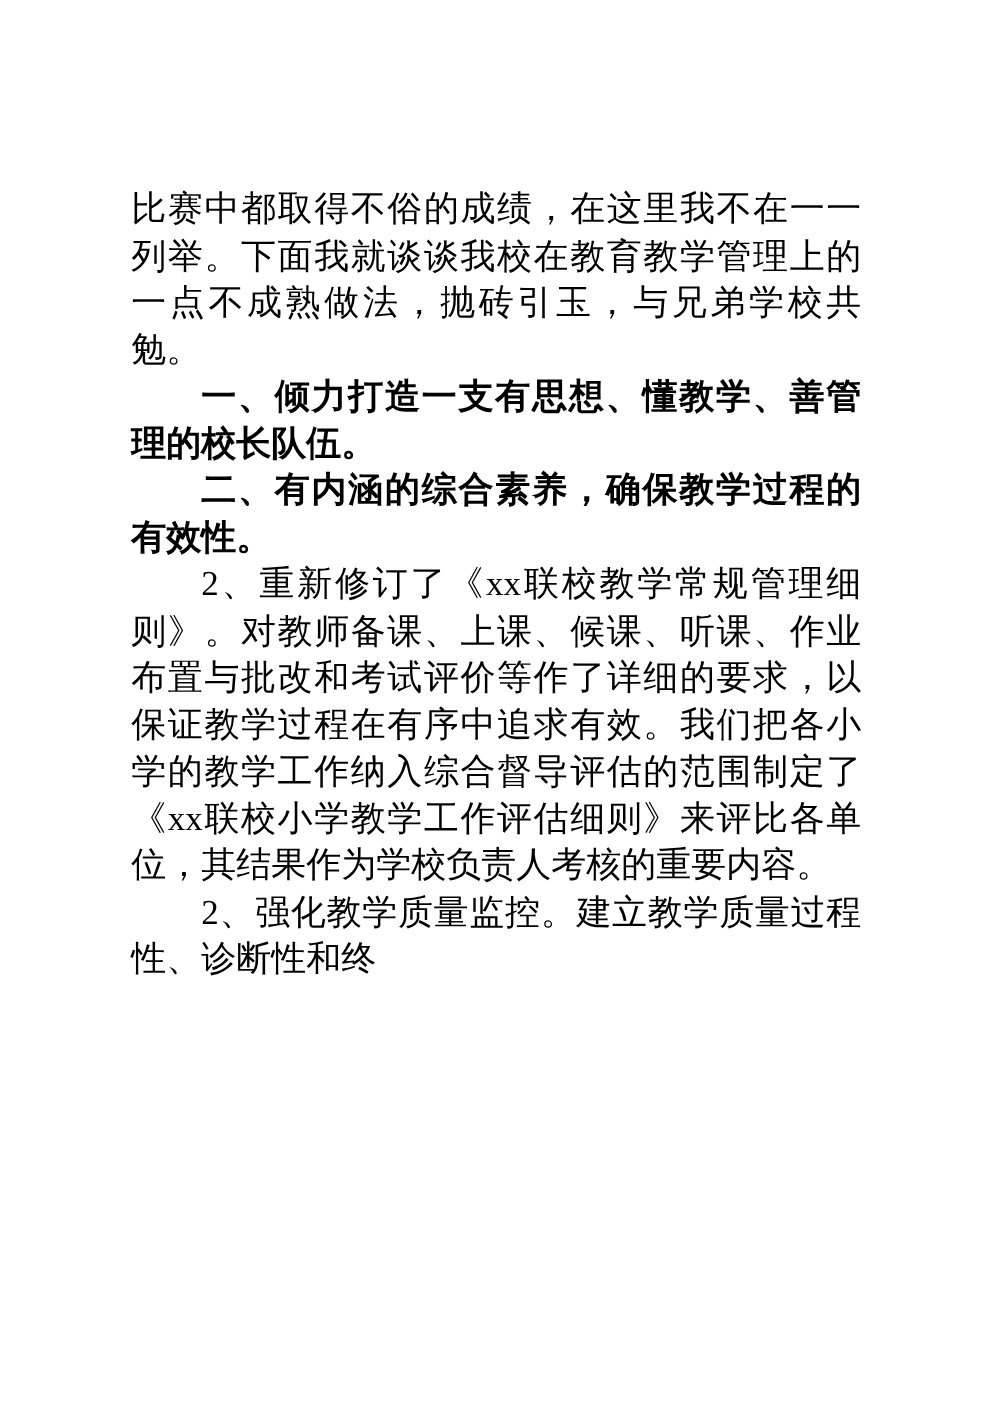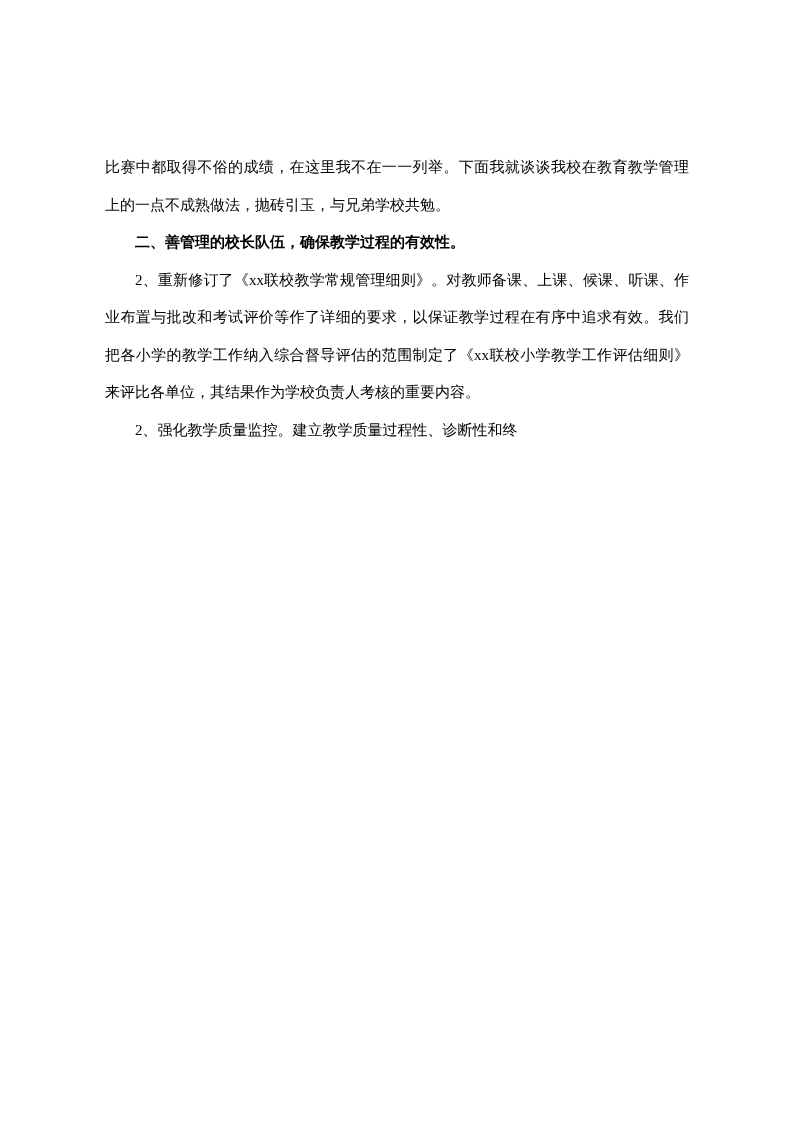--- a/index.html
+++ b/index.html
@@ -14,35 +14,36 @@
     background: #ffffff;
     box-sizing: border-box;
     padding: 149px 104px 0 105px;
     font-family: "Liberation Serif", "DejaVu Serif", serif;
     color: #000000;
     overflow: hidden;
   }
   .para {
     margin: 0;
     padding: 0;
-    font-size: 15px;
+    font-size: 28px;
     line-height: 37.5px;
     text-align: justify;
     text-justify: inter-ideograph;
     word-break: break-all;
     color: #000000;
   }
   .indent {
     text-indent: 2em;
   }
   .heading {
     font-weight: bold;
   }
 </style>
 </head>
 <body>
 
 <div class="page">
   <p class="para">比赛中都取得不俗的成绩，在这里我不在一一列举。下面我就谈谈我校在教育教学管理上的一点不成熟做法，抛砖引玉，与兄弟学校共勉。</p>
-  <p class="para indent heading">二、善管理的校长队伍，确保教学过程的有效性。</p>
+  <p class="para indent heading">一、倾力打造一支有思想、懂教学、善管理的校长队伍。</p>
+  <p class="para indent heading">二、有内涵的综合素养，确保教学过程的有效性。</p>
   <p class="para indent">2、重新修订了《xx联校教学常规管理细则》。对教师备课、上课、候课、听课、作业布置与批改和考试评价等作了详细的要求，以保证教学过程在有序中追求有效。我们把各小学的教学工作纳入综合督导评估的范围制定了《xx联校小学教学工作评估细则》来评比各单位，其结果作为学校负责人考核的重要内容。</p>
   <p class="para indent">2、强化教学质量监控。建立教学质量过程性、诊断性和终</p>
 </div>
 
 </body></html>

